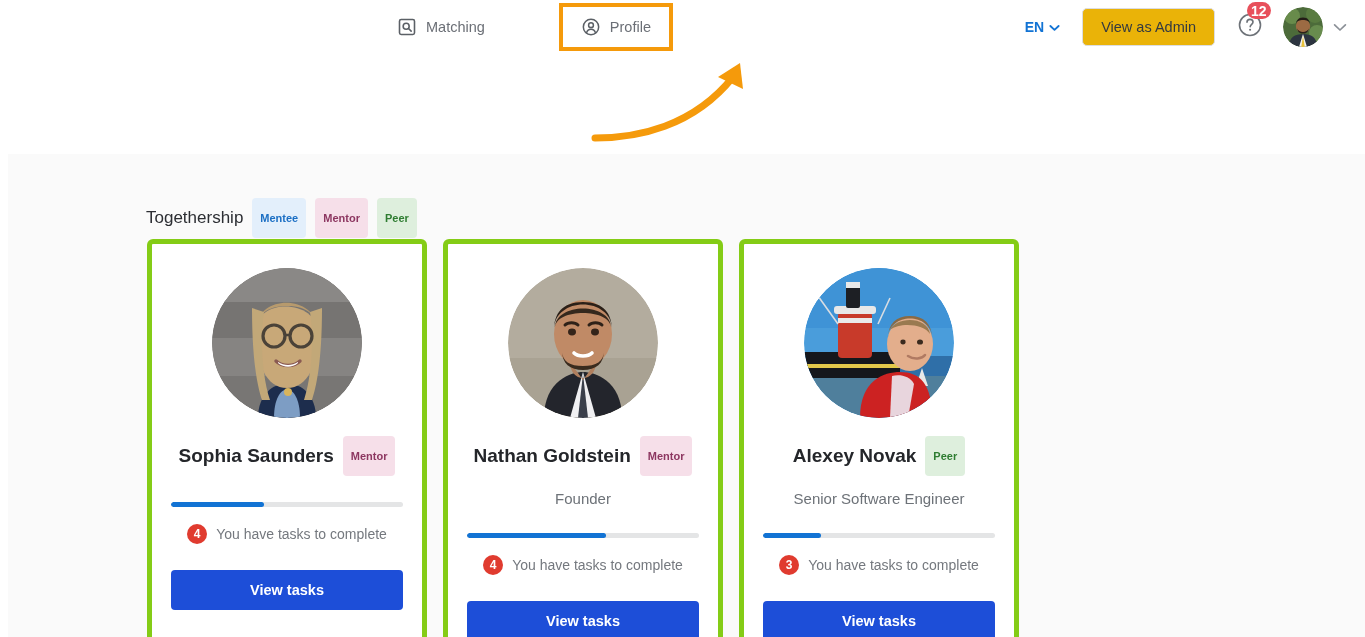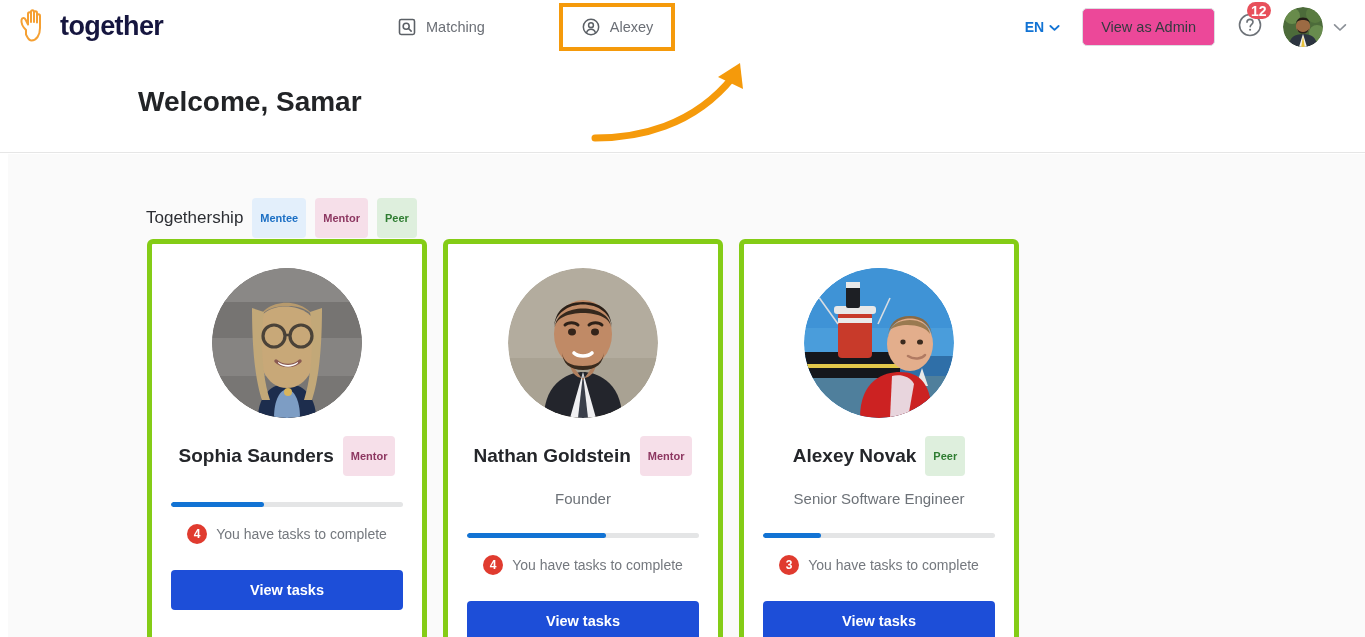--- a/index.html
+++ b/index.html
@@ -54,21 +54,21 @@
   .header-right {
     position: absolute; right: 18px; top: 0;
     height: 54px; display: flex; align-items: center; gap: 0;
   }
   .lang-select {
     display: flex; align-items: center; gap: 5px;
     color: #1273d4; font-weight: bold; font-size: 14px;
     cursor: pointer; margin-right: 22px;
   }
   .btn-admin {
-    background: #ec4899; border: 1px solid #dcdde1;
+    background: #eab308; border: 1px solid #dcdde1;
     border-radius: 5px; padding: 10px 18px;
     font-size: 14.5px; color: #343a40; cursor: pointer;
     font-family: "Liberation Sans", sans-serif;
     white-space: nowrap;
   }
   .help-wrap { position: relative; margin-left: 22px; cursor: pointer; }
   .help-badge {
     position: absolute; top: -10px; left: 10px;
     background: #e8505b; color: #fff;
     font-size: 14px; font-weight: bold;
@@ -172,28 +172,20 @@
     pointer-events: none;
   }
 </style>
 </head>
 <body>
 
 <div id="app">
 
   <div class="header">
 
-    <div class="logo-wrap">
-      <span class="logo-mark">
-        <svg width="34" height="36" viewBox="0 0 34 36" fill="none">
-          <path d="M8 22 C5 19 3 15 3.5 12 C4 9.5 6.5 9.5 7.5 11.5 L10 16.5 L10 6 C10 3.6 13 3.6 13 6 L13 14 L13 4 C13 1.6 16 1.6 16 4 L16 14 L16 5 C16 2.6 19 2.6 19 5 L19 14.5 L19 8 C19 5.8 22 5.8 22 8 L22 20 C22 27 18.5 32.5 13.5 32.5 C10.5 32.5 9.5 29 8 26.5 Z" stroke="#f5a033" stroke-width="2" stroke-linejoin="round" stroke-linecap="round" fill="none"></path>
-        </svg>
-      </span>
-      <span class="logo-text">together</span>
-    </div>
 
     <nav class="main-nav">
 
 
       <div class="nav-gap-1"></div>
 
       <div class="nav-item">
         <span class="nav-icon">
           <svg width="20" height="20" viewBox="0 0 24 24" fill="none" stroke="#5b6066" stroke-width="1.9" stroke-linecap="round">
             <rect x="3" y="3" width="18" height="18" rx="2"></rect>
@@ -208,21 +200,21 @@
 
 
       <div class="nav-item highlighted">
         <span class="nav-icon">
           <svg width="20" height="20" viewBox="0 0 24 24" fill="none" stroke="#5b6066" stroke-width="1.8">
             <circle cx="12" cy="12" r="9.2"></circle>
             <circle cx="12" cy="9.8" r="2.9"></circle>
             <path d="M6.6 19 C7.6 15.8 10 14.6 12 14.6 C14 14.6 16.4 15.8 17.4 19" stroke-linecap="round"></path>
           </svg>
         </span>
-        <span>Alexey</span>
+        <span>Profile</span>
       </div>
 
     </nav>
 
     <div class="header-right">
       <div class="lang-select">
         <span>EN</span>
         <span>
           <svg width="11" height="8" viewBox="0 0 12 8" fill="none" stroke="#1273d4" stroke-width="2" stroke-linecap="round" stroke-linejoin="round">
             <path d="M1.5 1.8 L6 6 L10.5 1.8"></path>
@@ -266,23 +258,20 @@
       </div>
 
       <span class="caret-down">
         <svg width="14" height="9" viewBox="0 0 14 9" fill="none" stroke="#8b9097" stroke-width="1.7" stroke-linecap="round" stroke-linejoin="round">
           <path d="M1.6 1.8 L7 7 L12.4 1.8"></path>
         </svg>
       </span>
     </div>
   </div>
 
-  <div class="welcome-band">
-    <h1 class="welcome-title">Welcome, Samar</h1>
-  </div>
 
   <div class="content">
 
     <div class="section-head">
       <span class="section-title">Togethership</span>
       <span class="pill pill-mentee">Mentee</span>
       <span class="pill pill-mentor">Mentor</span>
       <span class="pill pill-peer">Peer</span>
     </div>
 

